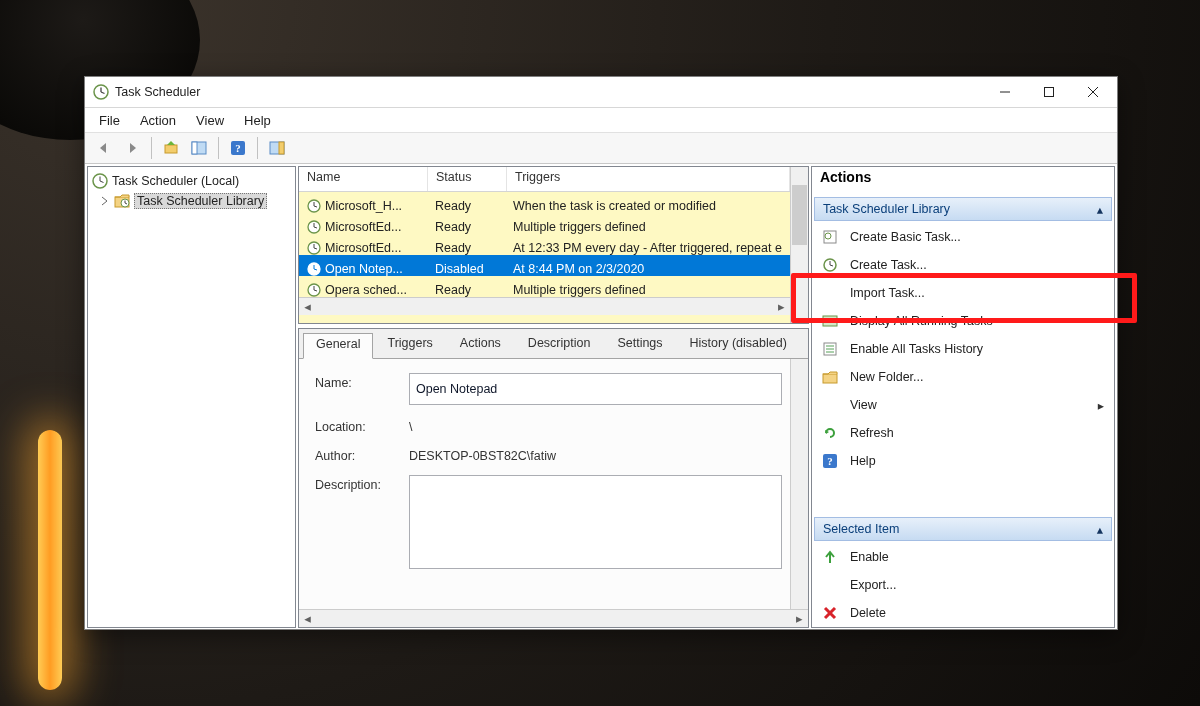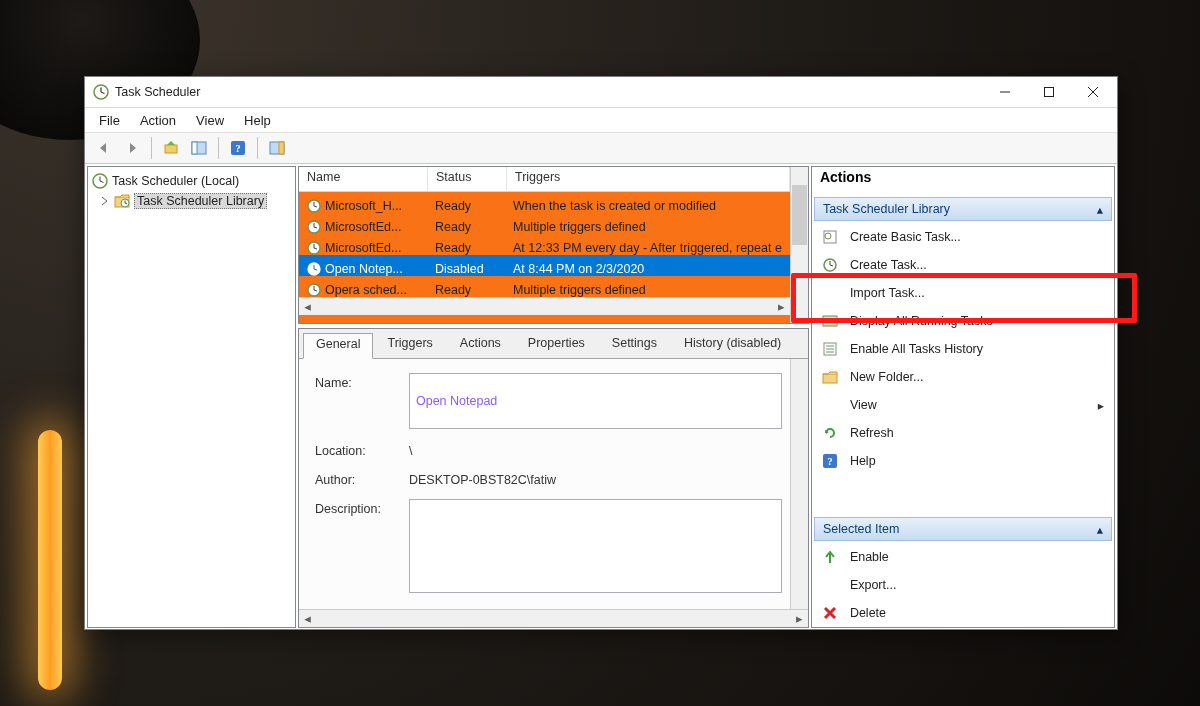--- a/index.html
+++ b/index.html
@@ -16,21 +16,21 @@
   .toolbar{height:30px;background:#f7f7f7;border-bottom:1px solid #c8c8c8;display:flex;align-items:center;padding:0 6px;gap:2px}
   .toolbtn{width:24px;height:24px;display:flex;align-items:center;justify-content:center;border:1px solid transparent}
   .toolsep{width:1px;height:22px;background:#c1c1c1;margin:0 4px}
   .body{display:flex;height:466px}
   .tree{width:215px;border:1px solid #828790;margin:2px;background:#fff;padding:4px 2px;overflow:hidden}
   .tree-row{display:flex;align-items:center;height:20px;padding-left:2px;gap:4px}
   .tree-row.selected .treetext{background:#d9d9d9;border:1px dotted #777;padding:0 2px}
   .tree-row.child{padding-left:10px}
   .treetext{font-size:12.5px;color:#222}
   .center{flex:1;display:flex;flex-direction:column;margin:2px 0}
-  .tasklist{border:1px solid #828790;height:156px;display:flex;background:#f97316}
+  .tasklist{border:1px solid #828790;height:156px;display:flex;background:#fef9c3}
   .tasklist-inner{flex:1;overflow:hidden}
   .th-row{display:flex;height:24px;border-bottom:1px solid #d4d4d4;background:#fff}
   .th-row div{padding:3px 8px;border-right:1px solid #e4e4e4;font-size:12.5px;color:#333}
   .th-name{width:112px}.th-status{width:62px}.th-trig{flex:1}
   .task-row{display:flex;height:21px;align-items:flex-end}
   .task-row div{padding:0 8px;font-size:12.5px;overflow:hidden;white-space:nowrap}
   .task-row .c-name{width:112px;display:flex;align-items:center;gap:4px}
   .task-row .c-status{width:62px}.task-row .c-trig{flex:1}
   .task-row.sel{background:#0178d7;color:#fff}
   .task-row:not(.sel){color:#222}
@@ -38,21 +38,21 @@
   .vscroll .thumb{position:absolute;left:1px;right:1px;top:18px;height:60px;background:#cdcdcd}
   .hscroll{height:17px;background:#f0f0f0;border-top:1px solid #ccc;display:flex;align-items:center}
   .hscroll .harrow{width:17px;text-align:center;color:#606060}
   .detail{border:1px solid #828790;flex:1;margin-top:4px;background:#f0f0f0;display:flex;flex-direction:column;overflow:hidden}
   .tabs{display:flex;height:26px;background:#f0f0f0;padding:3px 4px 0 4px;border-bottom:1px solid #a4a4a4;gap:1px}
   .tab{padding:3px 12px 2px 12px;font-size:12.5px;background:#f0f0f0;border:1px solid transparent;border-bottom:none;color:#333}
   .tab.active{background:#fcfcfc;border:1px solid #a4a4a4;border-bottom:1px solid #fcfcfc;position:relative;top:1px}
   .form{flex:1;background:#fcfcfc;padding:14px 16px;display:flex;position:relative}
   .form-grid{flex:1;display:grid;grid-template-columns:88px 1fr;row-gap:12px;column-gap:6px;align-content:start}
   .fld-label{font-size:12.5px;color:#333;padding-top:3px}
-  .fld-input{height:22px;border:1px solid #abadb3;background:#fff;padding:16px 6px;font-size:12.5px;line-height:22px;color:#8b5cf6}
+  .fld-input{height:22px;border:1px solid #abadb3;background:#fff;padding:4px 6px;font-size:12.5px;line-height:22px;color:#0f172a}
   .fld-textarea{height:92px;border:1px solid #abadb3;background:#fff}
   .fld-static{font-size:12.5px;color:#333;padding-top:3px}
   .actions{width:320px;border:1px solid #828790;margin:2px;background:#fff;display:flex;flex-direction:column;overflow:hidden}
   .actions-hdr{height:24px;font-weight:600;font-size:14px;padding:2px 8px;background:#fff}
   .section-hdr{height:22px;background:linear-gradient(#e7f0fa, #c6dbf2);border:1px solid #a3bde3;margin:2px;display:flex;align-items:center;padding:0 8px;font-size:12.5px;color:#0a3f7a;justify-content:space-between}
   .section-hdr .caret{color:#14345f}
   .action-list{flex:1;overflow:hidden}
   .action-row{display:flex;align-items:center;height:28px;padding:0 10px;gap:12px;font-size:12.5px;color:#222}
   .action-row .acticon{width:16px;height:16px;flex-shrink:0}
   .action-row .chev{margin-left:auto;color:#333}
@@ -247,21 +247,21 @@
           <div class="vscroll">
               <div class="thumb"></div>
             </div>
         </div>
 
         <div class="detail">
           <div class="tabs">
             <div class="tab active">General</div>
             <div class="tab">Triggers</div>
             <div class="tab">Actions</div>
-            <div class="tab">Properties</div>
+            <div class="tab">Description</div>
             <div class="tab">Settings</div>
             <div class="tab">History (disabled)</div>
           </div>
           <div class="form">
             <div class="form-grid">
               <div class="fld-label">Name:</div>
               <div class="fld-input">Open Notepad</div>
               <div class="fld-label">Location:</div>
               <div class="fld-static">\</div>
               <div class="fld-label">Author:</div>

